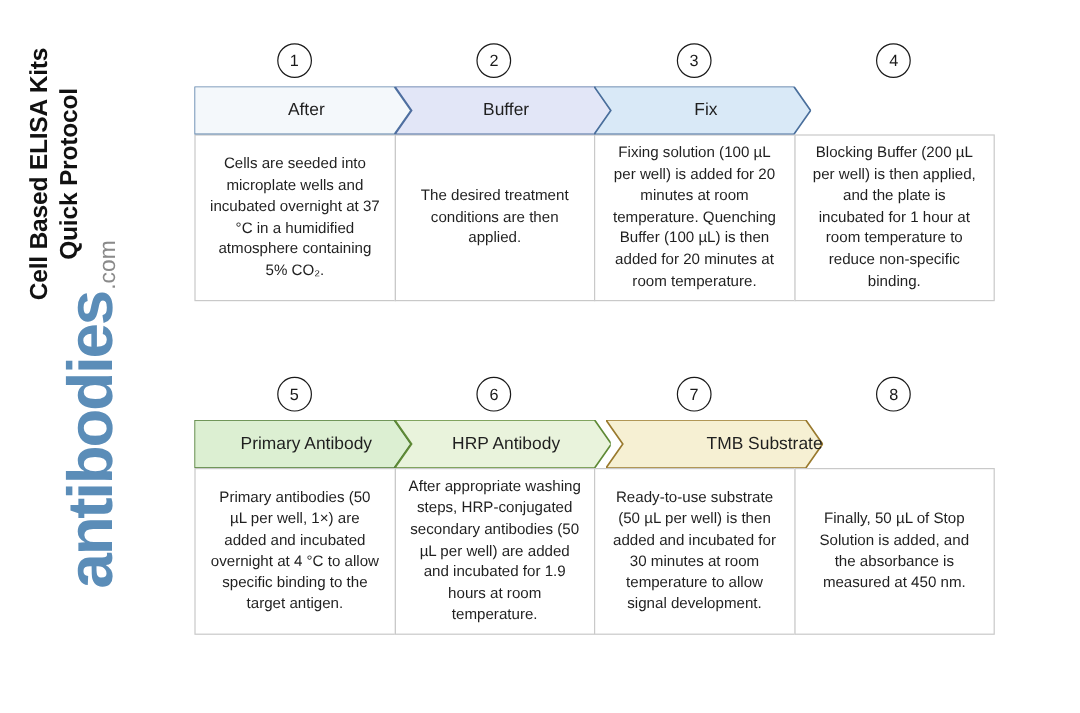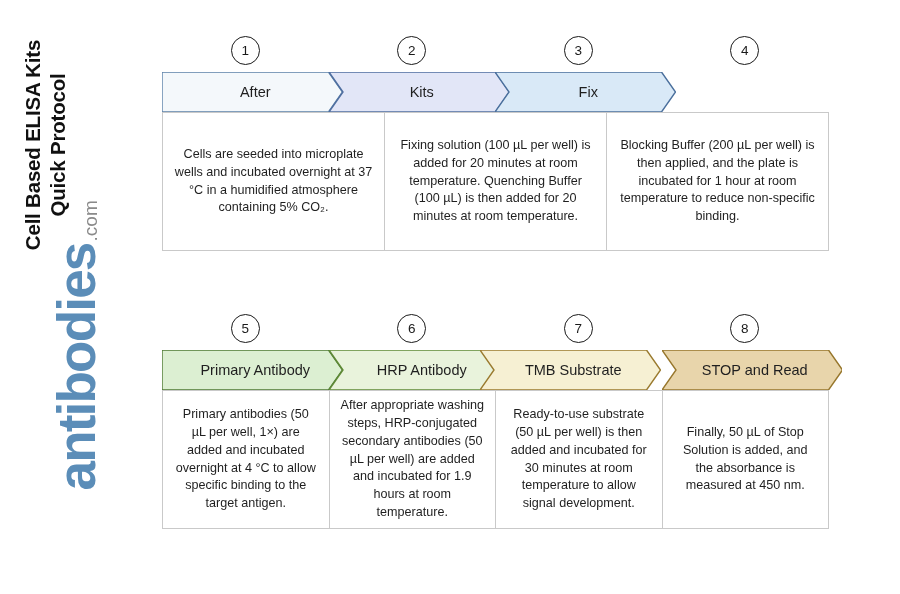--- a/index.html
+++ b/index.html
@@ -177,34 +177,37 @@
             </svg>
           </div>
           <span class="chev-label">After</span>
         </div>
         <div class="chev" style="left: 166.5px; width: 180.5px;">
           <div class="chev-bg">
             <svg viewBox="0 0 180.5 40" preserveAspectRatio="none">
               <polygon points="0,0 14,20 0,40 166.5,40 180.5,20 166.5,0" fill="#e2e6f7" stroke="#4f6ea0" stroke-width="1.4" stroke-linejoin="miter"></polygon>
             </svg>
           </div>
-          <span class="chev-label">Kits</span>
+          <span class="chev-label">Buffer</span>
         </div>
         <div class="chev" style="left: 333px; width: 180.5px;">
           <div class="chev-bg">
             <svg viewBox="0 0 180.5 40" preserveAspectRatio="none">
               <polygon points="0,0 14,20 0,40 166.5,40 180.5,20 166.5,0" fill="#d9e9f7" stroke="#4a6f9c" stroke-width="1.4" stroke-linejoin="miter"></polygon>
             </svg>
           </div>
           <span class="chev-label">Fix</span>
         </div>
       </div>
     <div class="body-strip">
         <div class="body-cell">
           <div class="body-text">Cells are seeded into microplate wells and incubated overnight at 37 °C in a humidified atmosphere containing 5% CO₂.</div>
+        </div>
+        <div class="body-cell">
+          <div class="body-text">The desired treatment conditions are then applied.</div>
         </div>
         <div class="body-cell">
           <div class="body-text">Fixing solution (100 µL per well) is added for 20 minutes at room temperature. Quenching Buffer (100 µL) is then added for 20 minutes at room temperature.</div>
         </div>
         <div class="body-cell">
           <div class="body-text">Blocking Buffer (200 µL per well) is then applied, and the plate is incubated for 1 hour at room temperature to reduce non-specific binding.</div>
         </div>
       </div>
   </div>
 
@@ -225,36 +228,28 @@
           <span class="chev-label">Primary Antibody</span>
         </div>
         <div class="chev" style="left: 166.5px; width: 180.5px;">
           <div class="chev-bg">
             <svg viewBox="0 0 180.5 40" preserveAspectRatio="none">
               <polygon points="0,0 14,20 0,40 166.5,40 180.5,20 166.5,0" fill="#e9f3dc" stroke="#5f8a36" stroke-width="1.4" stroke-linejoin="miter"></polygon>
             </svg>
           </div>
           <span class="chev-label">HRP Antibody</span>
         </div>
-        <div class="chev" style="left: 318px; width: 180.5px;">
+        <div class="chev" style="left: 343px; width: 180.5px; justify-content: flex-end;">
           <div class="chev-bg">
             <svg viewBox="0 0 180.5 40" preserveAspectRatio="none">
               <polygon points="0,0 14,20 0,40 166.5,40 180.5,20 166.5,0" fill="#f6f0d3" stroke="#9a7a2e" stroke-width="1.4" stroke-linejoin="miter"></polygon>
             </svg>
           </div>
           <span class="chev-label">TMB Substrate</span>
         </div>
-        <div class="chev" style="left: 499.5px; width: 180.5px;">
-          <div class="chev-bg">
-            <svg viewBox="0 0 180.5 40" preserveAspectRatio="none">
-              <polygon points="0,0 14,20 0,40 166.5,40 180.5,20 166.5,0" fill="#e8d5ab" stroke="#97762b" stroke-width="1.4" stroke-linejoin="miter"></polygon>
-            </svg>
-          </div>
-          <span class="chev-label">STOP and Read</span>
-        </div>
       </div>
     <div class="body-strip">
         <div class="body-cell">
           <div class="body-text">Primary antibodies (50 µL per well, 1×) are added and incubated overnight at 4 °C to allow specific binding to the target antigen.</div>
         </div>
         <div class="body-cell">
           <div class="body-text">After appropriate washing steps, HRP-conjugated secondary antibodies (50 µL per well) are added and incubated for 1.9 hours at room temperature.</div>
         </div>
         <div class="body-cell">
           <div class="body-text">Ready-to-use substrate (50 µL per well) is then added and incubated for 30 minutes at room temperature to allow signal development.</div>

